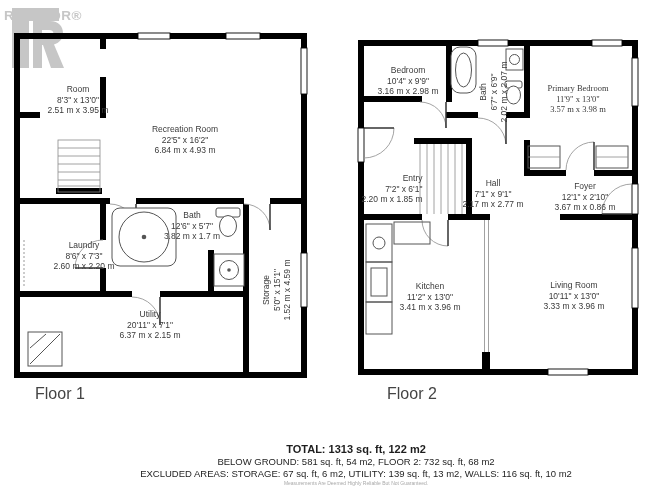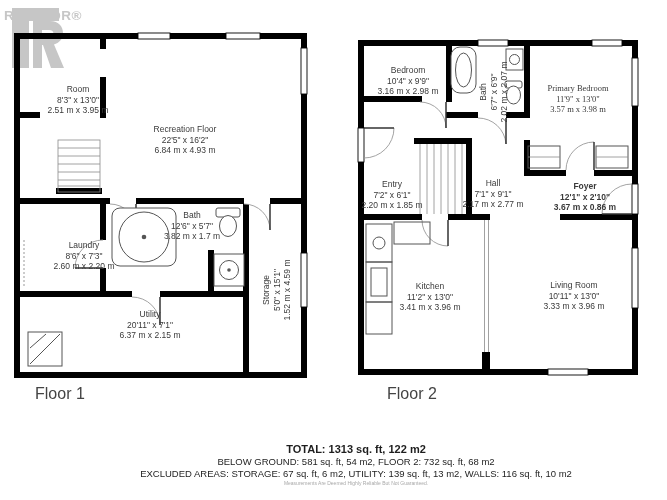--- a/index.html
+++ b/index.html
@@ -183,21 +183,21 @@
       </g>
     </g>
   </svg>
 
   <div class="lbl" style="left:78px;top:100px;">
     <div>Room</div>
     <div>8'3" x 13'0"</div>
     <div>2.51 m x 3.95 m</div>
   </div>
   <div class="lbl" style="left:185px;top:140px;">
-    <div>Recreation Floor</div>
+    <div>Recreation Room</div>
     <div>22'5" x 16'2"</div>
     <div>6.84 m x 4.93 m</div>
   </div>
   <div class="lbl" style="left:192px;top:226px;">
     <div>Bath</div>
     <div>12'6" x 5'7"</div>
     <div>3.82 m x 1.7 m</div>
   </div>
   <div class="lbl" style="left:84px;top:256px;">
     <div>Laundry</div>
@@ -223,31 +223,31 @@
   <div class="lbl rot" style="left:494px;top:92px;">
     <div>Bath</div>
     <div>6'7" x 6'9"</div>
     <div>2.02 m x 2.07 m</div>
   </div>
   <div class="lbl" style="left:578px;top:99px;font-family:Liberation Serif, serif;">
     <div>Primary Bedroom</div>
     <div>11'9" x 13'0"</div>
     <div>3.57 m x 3.98 m</div>
   </div>
-  <div class="lbl" style="left:392px;top:195px;">
+  <div class="lbl" style="left:392px;top:189px;text-align:right;">
     <div>Entry</div>
     <div>7'2" x 6'1"</div>
     <div>2.20 m x 1.85 m</div>
   </div>
   <div class="lbl" style="left:493px;top:194px;">
     <div>Hall</div>
     <div>7'1" x 9'1"</div>
     <div>2.17 m x 2.77 m</div>
   </div>
-  <div class="lbl" style="left:585px;top:197px;font-weight:bold;">
+  <div class="lbl" style="left:585px;top:197px;">
     <div>Foyer</div>
     <div>12'1" x 2'10"</div>
     <div>3.67 m x 0.86 m</div>
   </div>
   <div class="lbl" style="left:430px;top:297px;">
     <div>Kitchen</div>
     <div>11'2" x 13'0"</div>
     <div>3.41 m x 3.96 m</div>
   </div>
   <div class="lbl" style="left:574px;top:296px;">

